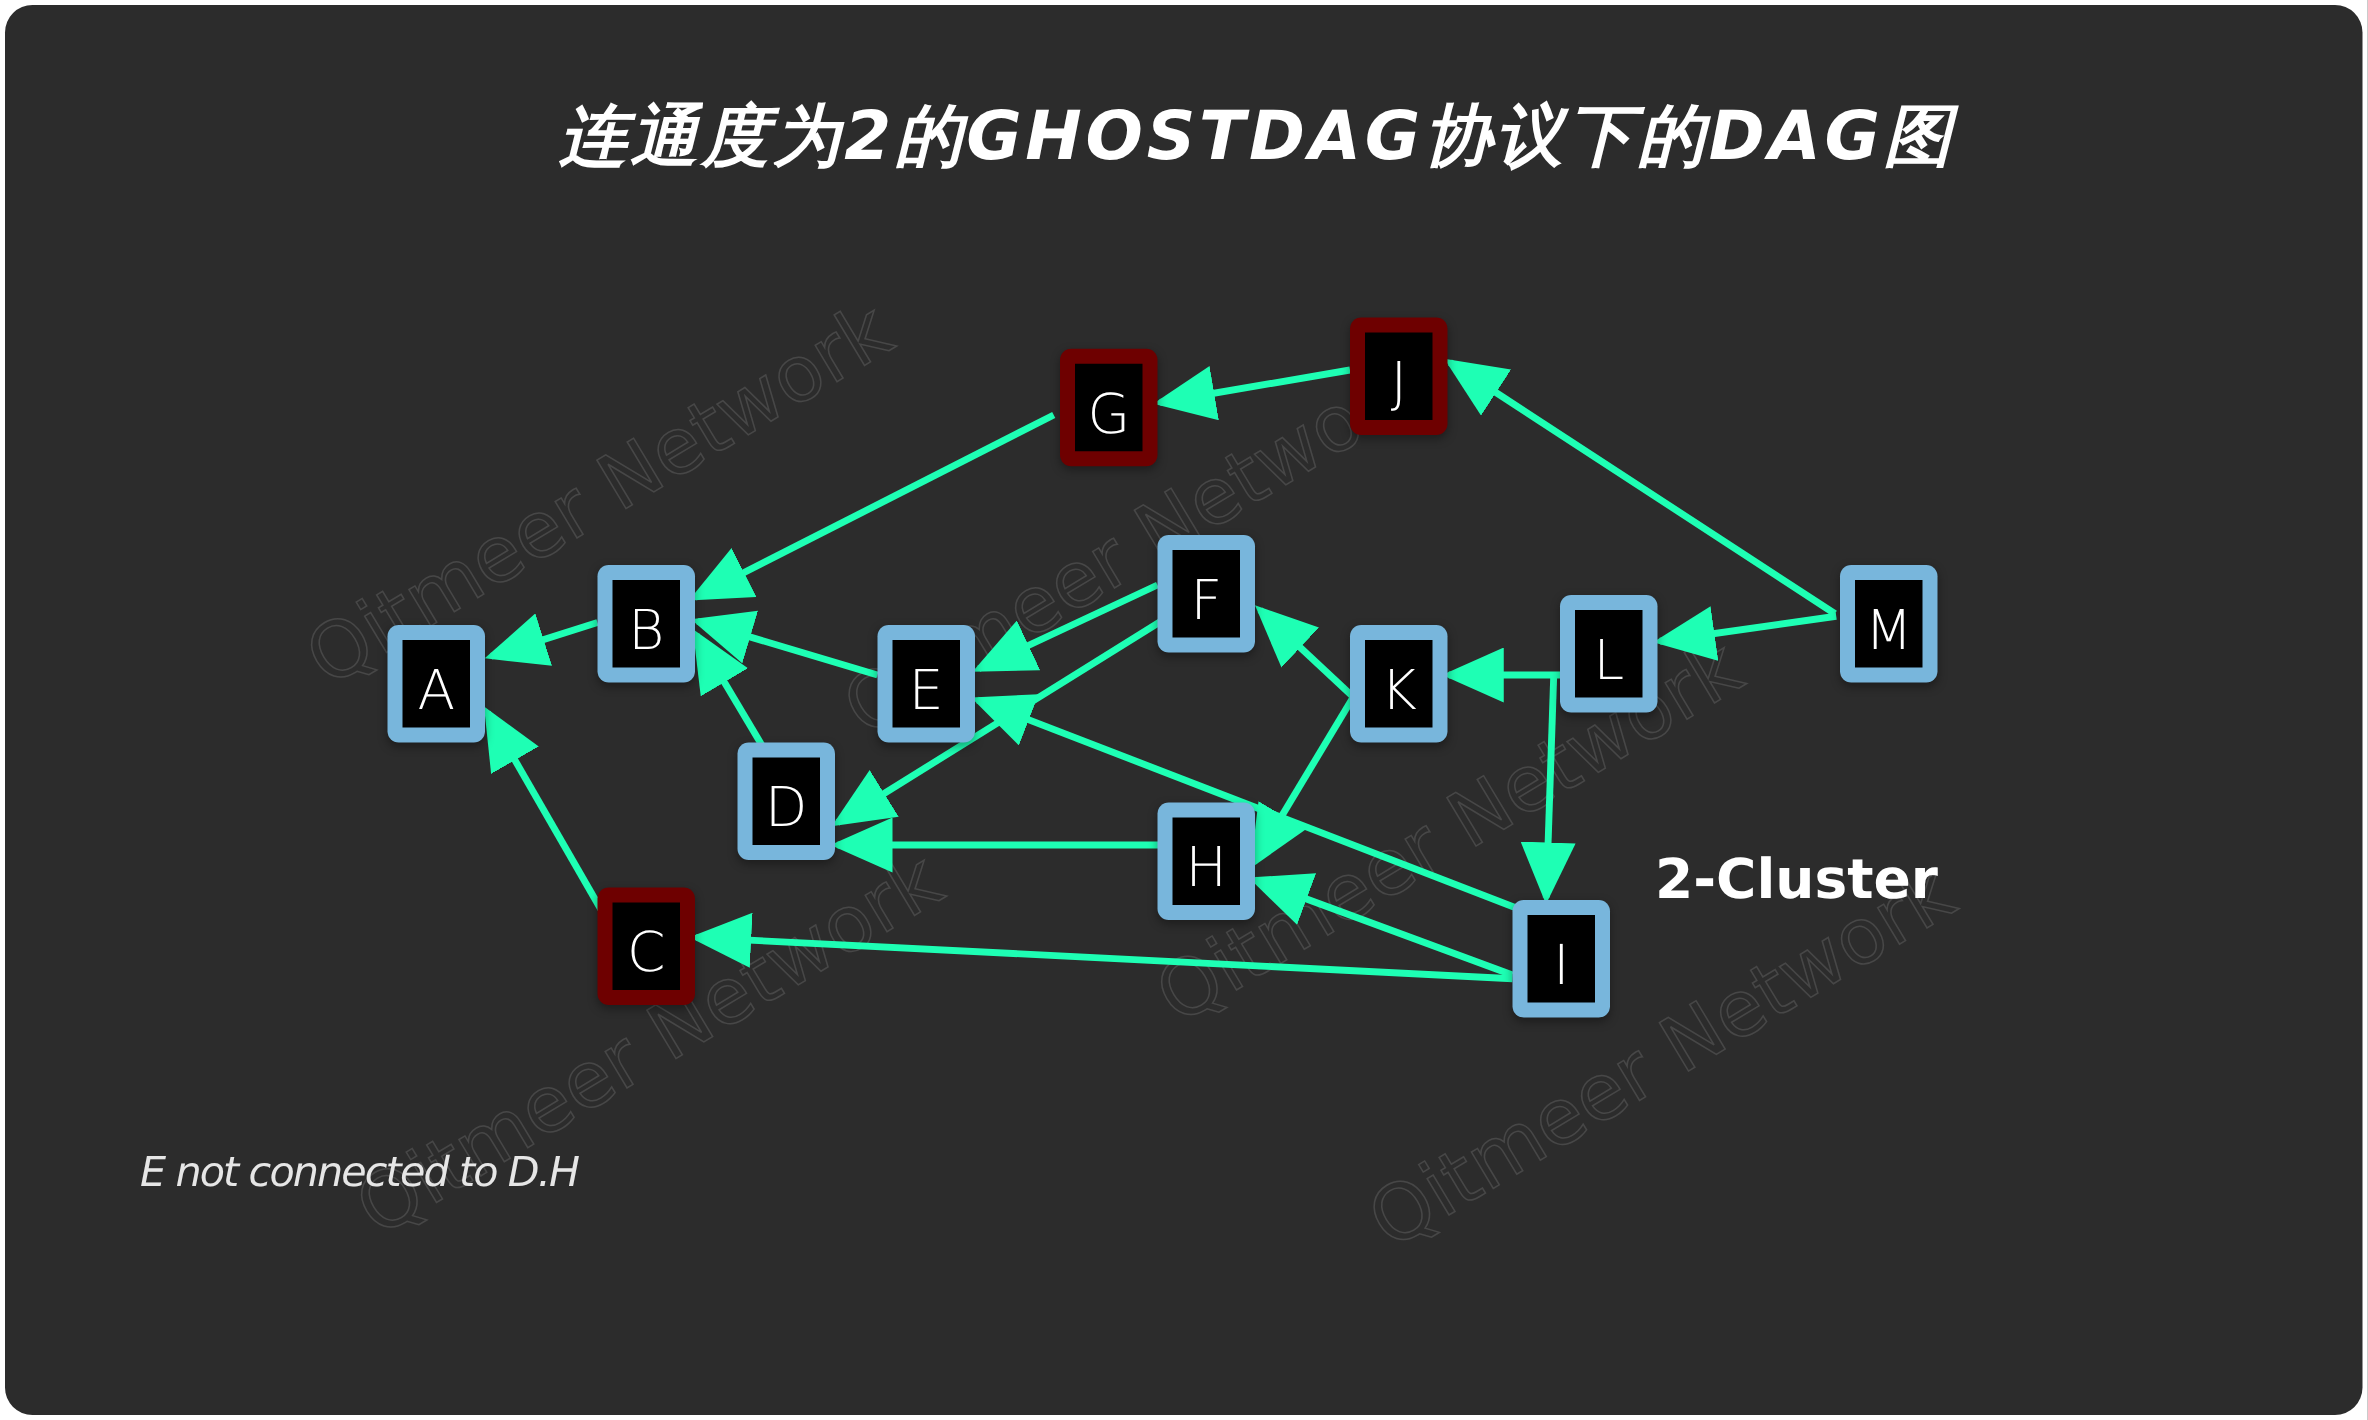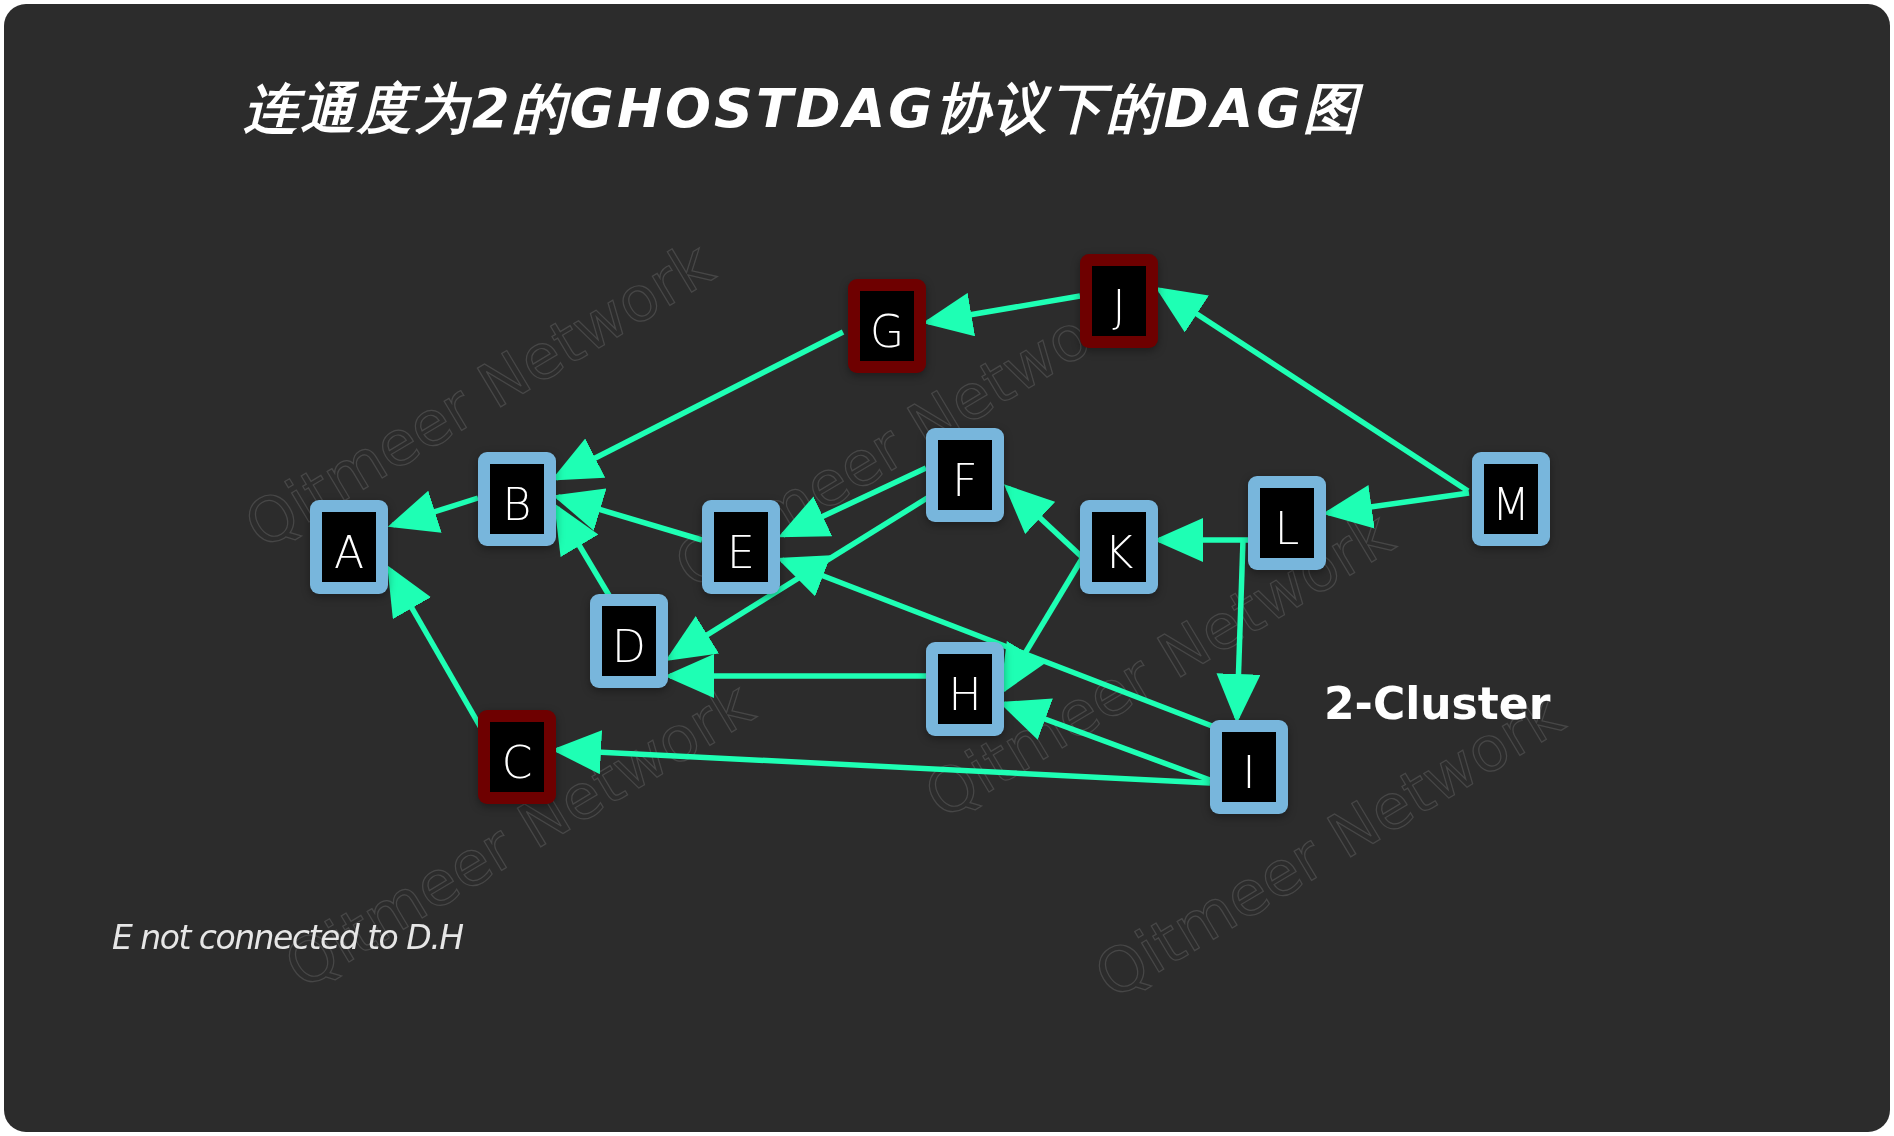--- a/index.html
+++ b/index.html
@@ -6,20 +6,21 @@
     body { width: 1894px; height: 1136px; position: relative; overflow: hidden; }
     .card {
       position: absolute; left: 4px; top: 4px; width: 1886px; height: 1128px;
       background: #2c2c2c; border-radius: 22px; overflow: hidden;
     }
     .title {
       position: absolute; left: 240px; top: 70px; width: 1320px;
       font-family: "DejaVu Sans", sans-serif; font-weight: bold; font-style: italic;
       font-size: 54px; color: #ffffff; letter-spacing: 3px; white-space: nowrap;
       line-height: 70px;
+      text-align: right;
     }
     .watermark {
       position: absolute; font-family: "DejaVu Sans", sans-serif; font-size: 62px;
       color: transparent; -webkit-text-stroke: 1.2px rgba(255,255,255,0.13);
       white-space: nowrap; transform-origin: left bottom; transform: rotate(-31deg);
     }
     svg.edges { position: absolute; left: 0; top: 0; width: 1894px; height: 1136px; }
     .node {
       position: absolute; width: 78px; height: 94px; box-sizing: border-box;
       border-radius: 9px; padding: 12px; box-shadow: 0 3px 8px rgba(0,0,0,0.35);

